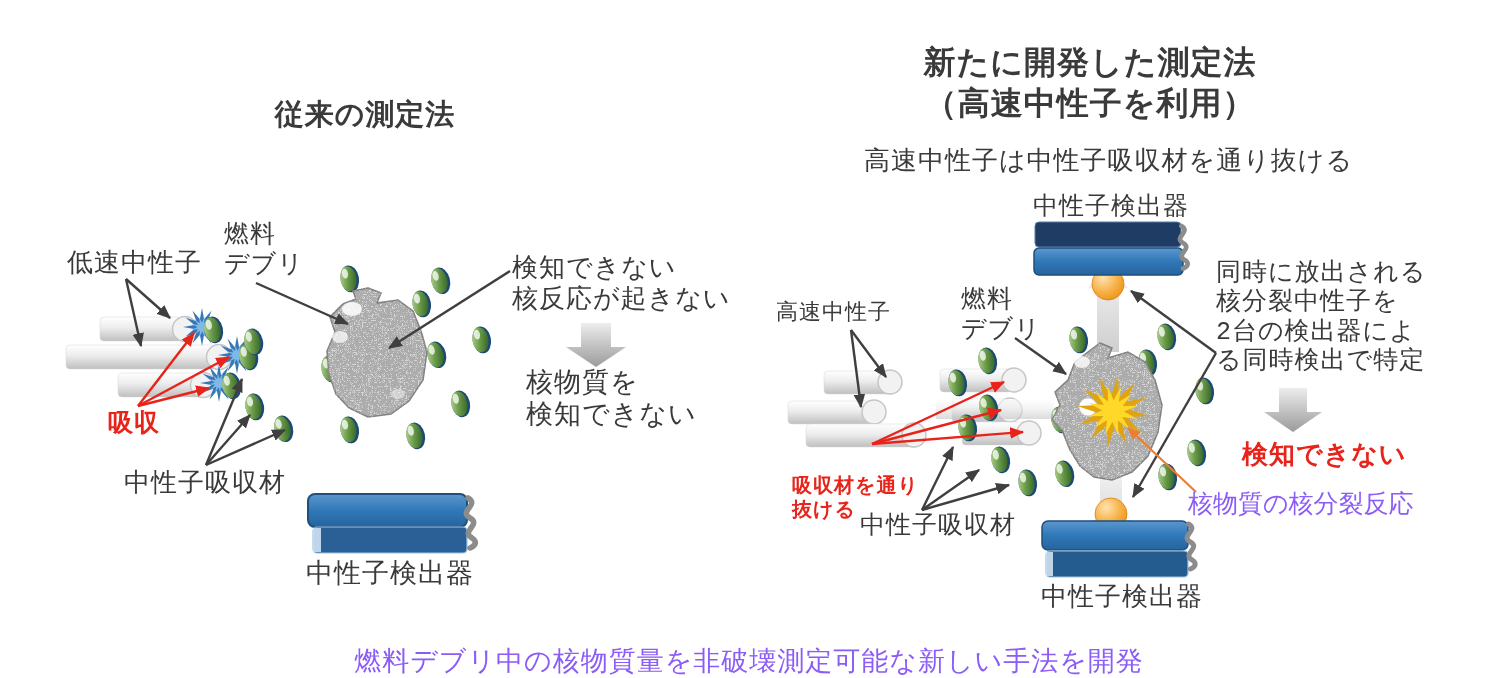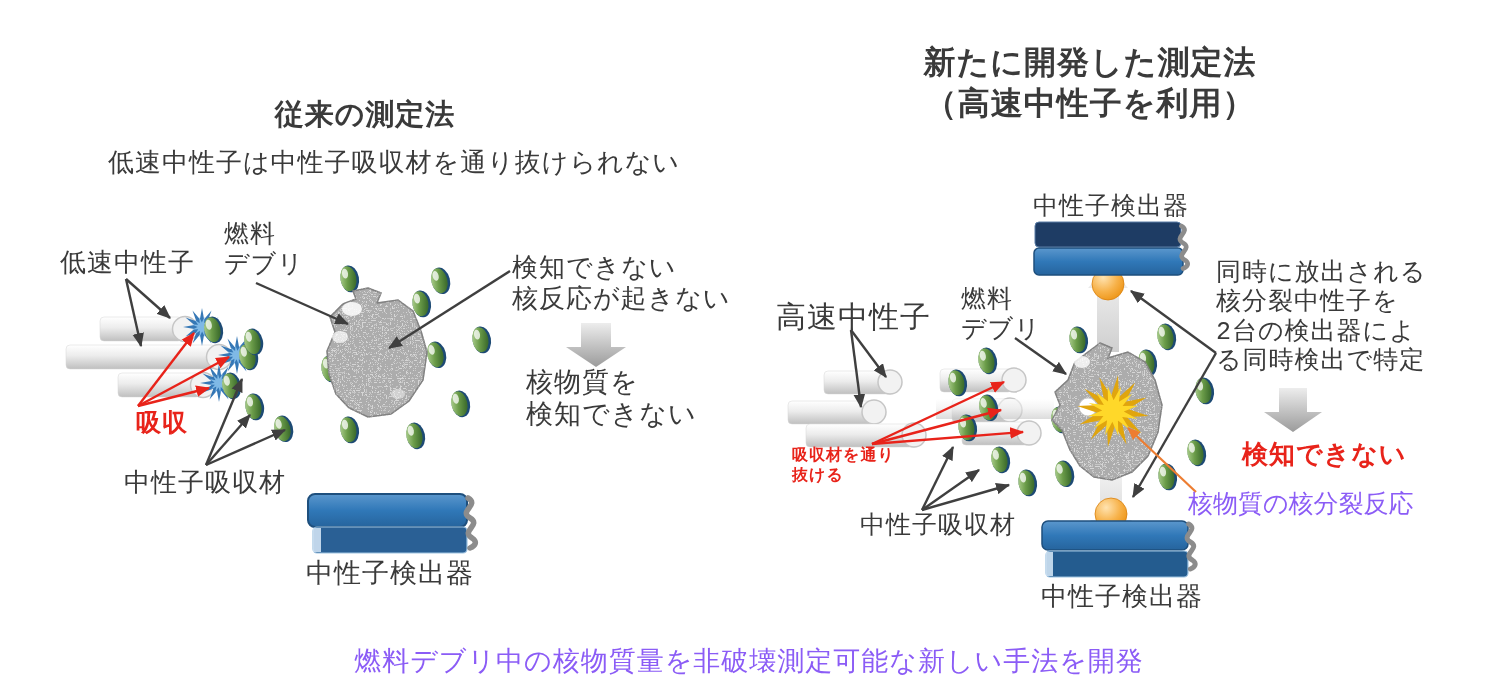--- a/index.html
+++ b/index.html
@@ -239,39 +239,39 @@
     <line x1="872" y1="444" x2="1004" y2="382" marker-end="url(#ahR)"></line>
     <line x1="872" y1="444" x2="1001" y2="410" marker-end="url(#ahR)"></line>
     <line x1="872" y1="444" x2="1023" y2="432" marker-end="url(#ahR)"></line>
   </g>
   <g stroke="#ed7d31" stroke-width="2.2">
     <line x1="1196" y1="492" x2="1128" y2="428" marker-end="url(#ahO)"></line>
   </g>
 </svg>
 
 <div class="t bold center" style="left:235px;top:73px;width:260px;font-size:29px;">従来の測定法</div>
-<div class="t" style="left:108px;top:147px;font-size:26px;">低速中性子は中性子吸収材を通り抜けられない</div>
 <div class="t" style="left:224px;top:219px;font-size:25px;">燃料
 デブリ</div>
-<div class="t" style="left:60px;top:247px;font-size:26px;">低速中性子</div>
+<div class="t" style="left:67px;top:247px;font-size:26px;">低速中性子</div>
 <div class="t" style="left:512px;top:252px;font-size:26px;">検知できない
 核反応が起きない</div>
 <div class="t" style="left:526px;top:367px;font-size:27px;">核物質を
 検知できない</div>
-<div class="t bold red" style="left:108px;top:408px;font-size:25px;margin-left:28px;">吸収</div>
+<div class="t bold red" style="left:108px;top:408px;font-size:25px;">吸収</div>
 <div class="t" style="left:124px;top:467px;font-size:26px;">中性子吸収材</div>
 <div class="t" style="left:306px;top:558px;font-size:27px;">中性子検出器</div>
 
 <div class="t bold center" style="left:905px;top:18px;width:370px;font-size:32px;line-height:1.28;">新たに開発した測定法
 （高速中性子を利用）</div>
+<div class="t" style="left:864px;top:145px;font-size:26px;">高速中性子は中性子吸収材を通り抜ける</div>
 <div class="t" style="left:1033px;top:191px;font-size:25px;">中性子検出器</div>
 <div class="t" style="left:961px;top:284px;font-size:25px;">燃料
 デブリ</div>
-<div class="t" style="left:776px;top:299px;font-size:30px;">高速中性子</div>
-<div class="t bold red" style="left:792px;top:445px;font-size:16px;line-height:1.22;">吸収材を通り
+<div class="t" style="left:776px;top:299px;font-size:22px;">高速中性子</div>
+<div class="t bold red" style="left:792px;top:473px;font-size:20px;line-height:1.22;">吸収材を通り
 抜ける</div>
 <div class="t" style="left:860px;top:510px;font-size:25px;">中性子吸収材</div>
 <div class="t" style="left:1216px;top:259px;font-size:25px;line-height:1.17;font-family:Liberation Mono, monospace;">同時に放出される
 核分裂中性子を
 2台の検出器によ
 る同時検出で特定</div>
 <div class="t bold red" style="left:1242px;top:439px;font-size:26px;">検知できない</div>
 <div class="t orange" style="left:1188px;top:489px;font-size:25px;letter-spacing:0;">核物質の核分裂反応</div>
 <div class="t" style="left:1041px;top:581px;font-size:26px;">中性子検出器</div>
 

